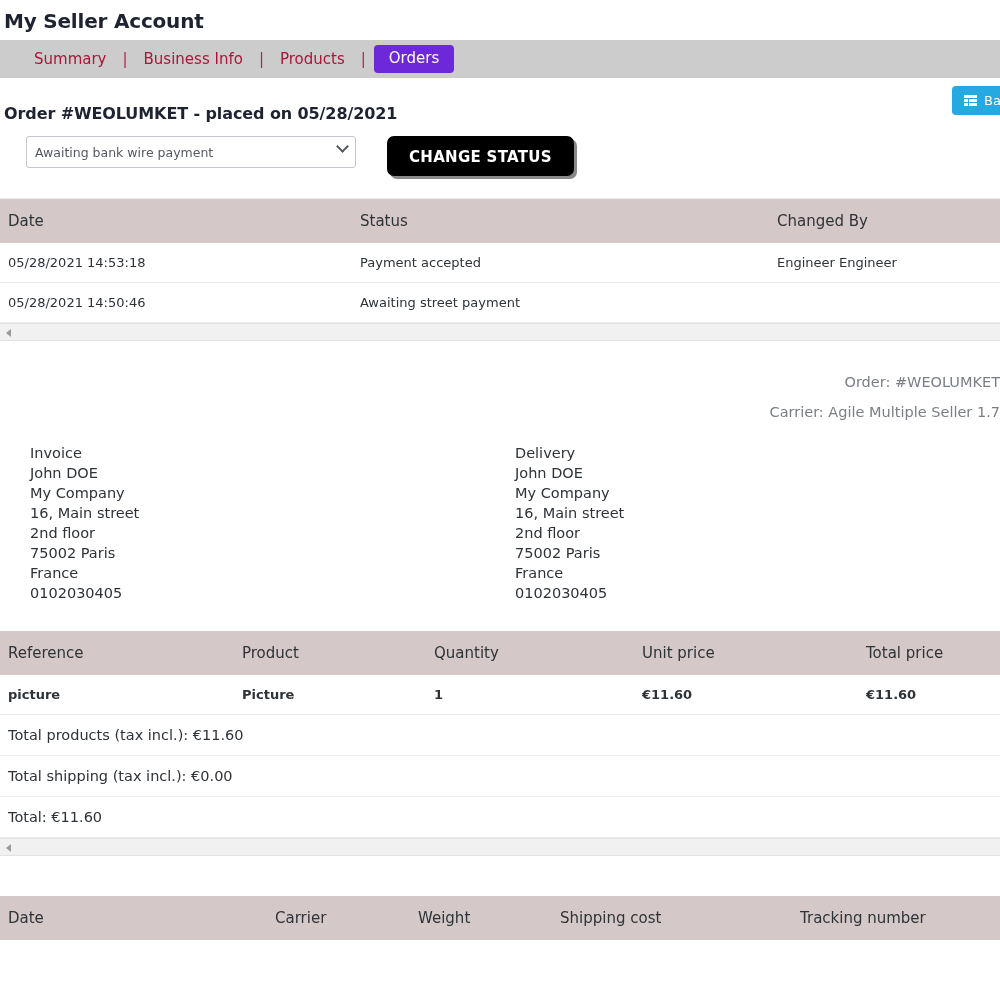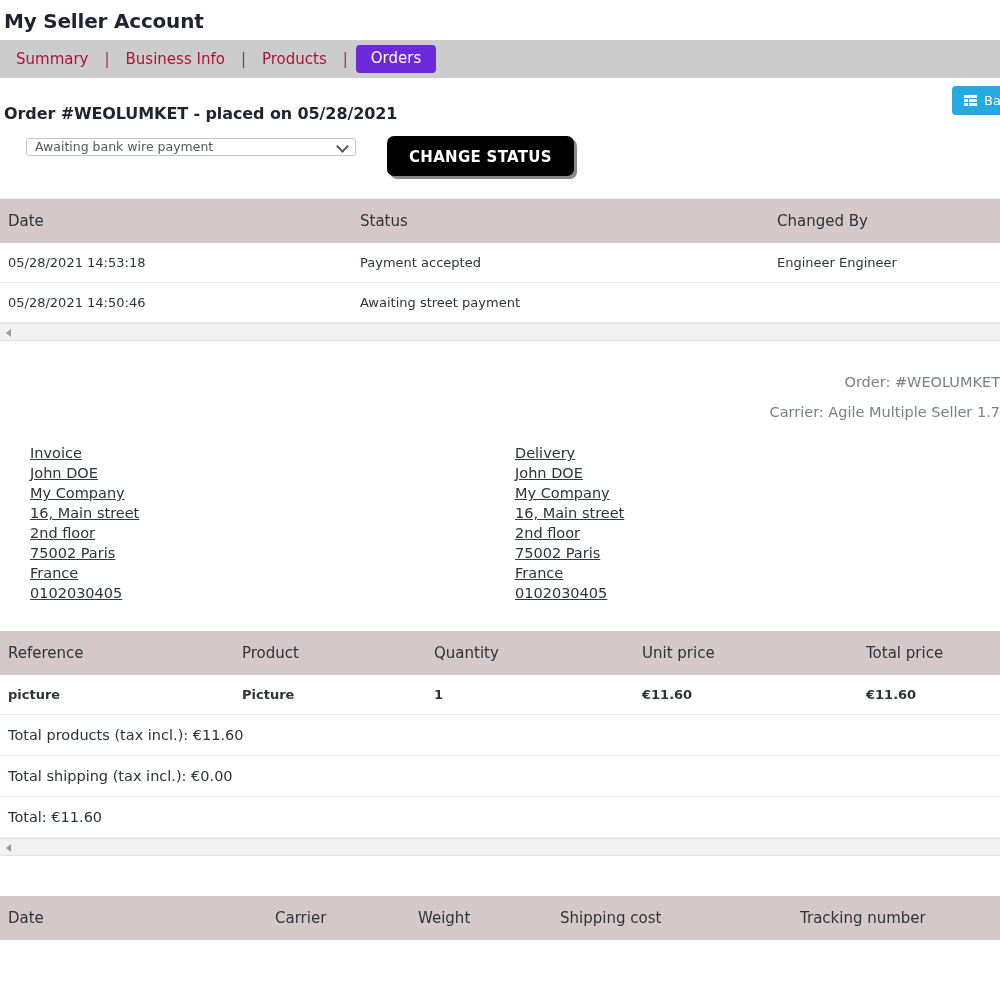--- a/index.html
+++ b/index.html
@@ -23,20 +23,21 @@
     padding: 9px 0 7px 4px;
     letter-spacing: -0.2px;
   }
 
   
   .navbar {
     background: #cccccc;
     height: 38px;
     display: flex;
     align-items: center;
+    padding-left: 18px;
   }
   .nav-link {
     color: #ad1437;
     font-size: 15px;
     text-decoration: none;
     padding: 0 16px;
     line-height: 1;
     white-space: nowrap;
   }
   .nav-sep {
@@ -64,21 +65,21 @@
     letter-spacing: -0.1px;
   }
 
   .status-row {
     display: flex;
     align-items: flex-start;
     padding: 13px 0 0 26px;
   }
   .status-select {
     width: 330px;
-    height: 18px;
+    height: 32px;
     font-size: 12.5px;
     font-family: "DejaVu Sans", "Liberation Sans", sans-serif;
     color: #55595f;
     border: 1px solid #c3c6ca;
     border-radius: 3px;
     background: #ffffff;
     padding: 0 22px 0 8px;
     appearance: none;
     -webkit-appearance: none;
     position: relative;
@@ -189,21 +190,20 @@
   .meta-line {
     color: #7a7f85;
     font-size: 14.5px;
     padding: 7px 0;
   }
 
   
   .addresses {
     display: flex;
     padding: 16px 0 0 30px;
-    text-decoration: underline;
   }
   .addr-block { width: 535px; }
   .addr-line {
     font-size: 14.5px;
     line-height: 20px;
     color: #2e3338;
   }
 
   
   .total-row {

